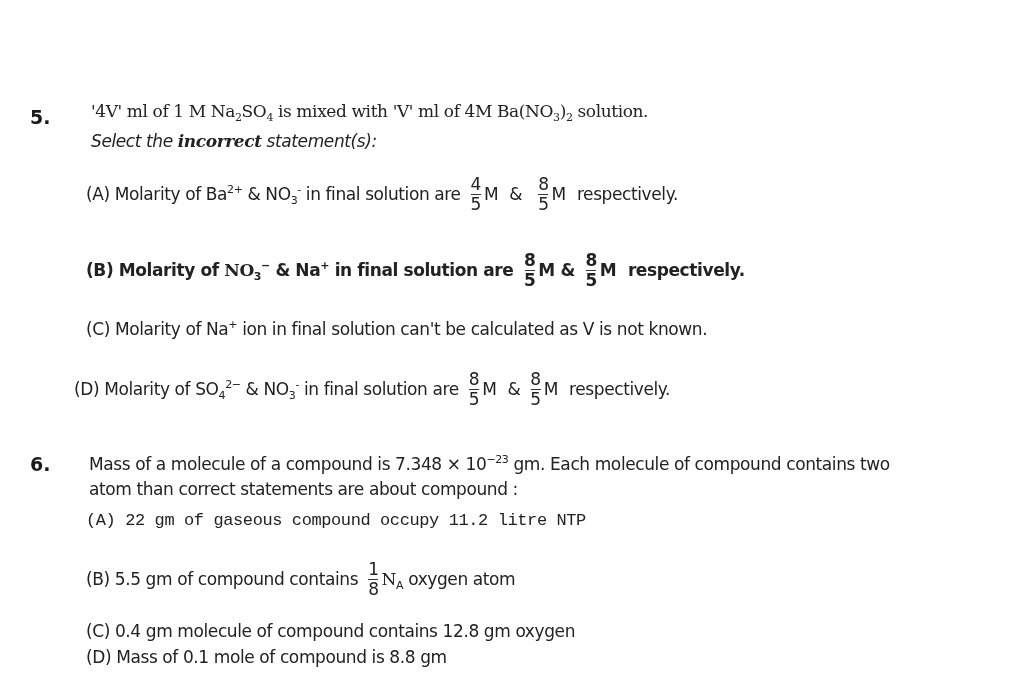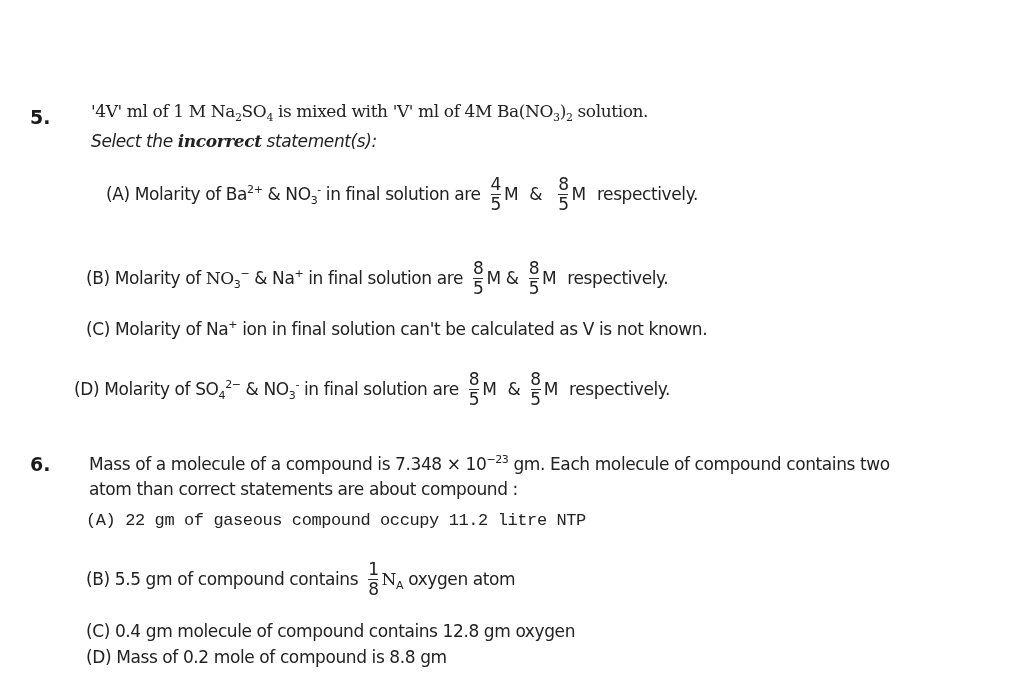--- a/index.html
+++ b/index.html
@@ -26,29 +26,29 @@
   <span class="q-num" style="left:30px; top:106px;">5.</span>
 
   <div class="line serif" style="left:91px; top:101px;">
     <span>'4V' ml of 1 M Na</span><sub>2</sub><span>SO</span><sub>4</sub><span> is mixed with 'V' ml of 4M Ba(NO</span><sub>3</sub><span>)</span><sub>2</sub><span> solution.</span>
   </div>
 
   <div class="line" style="left:91px; top:131px;font-style:italic;">
     <span>Select the </span><b class="incorrect serif">incorrect</b><span> statement(s):</span>
   </div>
 
-  <div class="line" style="left:86px; top:176px;margin-left:20px;">
+  <div class="line" style="left:86px; top:176px;">
     <span>(A)</span><span> Molarity of Ba</span><sup>2+</sup><span> &amp; NO</span><sub>3</sub><sup>-</sup><span> in final solution are</span>
     <span class="frac"><span class="num">4</span><span class="bar"></span><span class="den">5</span></span><span>M</span>
     <span class="sp"></span><span>&amp;</span><span class="sp"></span>
     <span class="frac"><span class="num">8</span><span class="bar"></span><span class="den">5</span></span><span>M</span>
     <span class="sp"></span><span>respectively.</span>
   </div>
 
-  <div class="line" style="left:86px; top:260px;">
+  <div class="line" style="left:86px; top:252px;font-weight:bold;">
     <span>(B)</span><span> Molarity of </span><span class="serif">NO</span><sub>3</sub><sup>−</sup><span> &amp; Na</span><sup>+</sup><span> in final solution are</span>
     <span class="frac"><span class="num">8</span><span class="bar"></span><span class="den">5</span></span><span>M</span>
     <span>&amp;</span>
     <span class="frac"><span class="num">8</span><span class="bar"></span><span class="den">5</span></span><span>M</span>
     <span class="sp"></span><span>respectively.</span>
   </div>
 
   <div class="line" style="left:86px; top:319px;">
     <span>(C)</span><span> Molarity of Na</span><sup>+</sup><span> ion in final solution can't be calculated as V is not known.</span>
   </div>
@@ -77,15 +77,15 @@
   <div class="line" style="left:86px; top:561px;">
     <span>(B)</span><span> 5.5 gm of compound contains</span>
     <span class="frac"><span class="num">1</span><span class="bar"></span><span class="den">8</span></span><span class="serif">N</span><sub>A</sub><span> oxygen atom</span>
   </div>
 
   <div class="line" style="left:86px; top:621px;">
     <span>(C)</span><span> 0.4 gm molecule of compound contains 12.8 gm oxygen</span>
   </div>
 
   <div class="line" style="left:86px; top:647px;">
-    <span>(D)</span><span> Mass of 0.2 mole of compound is 8.8 gm</span>
+    <span>(D)</span><span> Mass of 0.1 mole of compound is 8.8 gm</span>
   </div>
 </div>
 
 </body></html>

